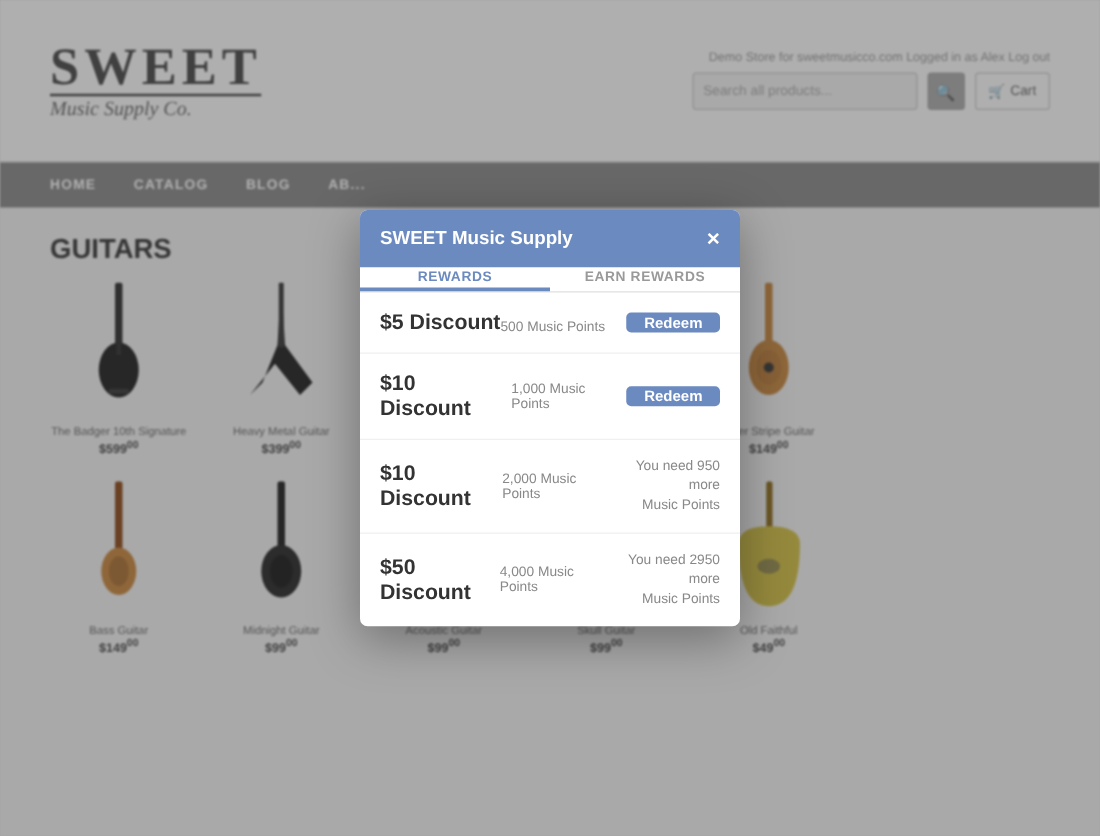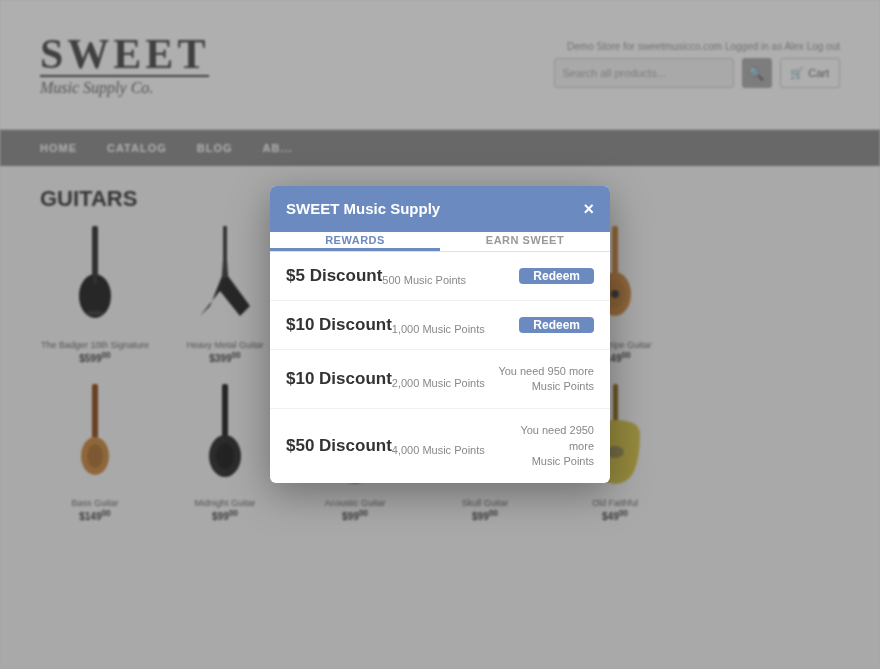--- a/index.html
+++ b/index.html
@@ -182,21 +182,21 @@
       background: rgba(0,0,0,0.3);
       display: flex;
       align-items: center;
       justify-content: center;
     }
 
     
     .modal {
       background: #ffffff;
       border-radius: 6px;
-      width: 340px;
+      width: 304px;
       box-shadow: 0 10px 40px rgba(0,0,0,0.35);
       overflow: hidden;
     }
 
     .modal-header {
       background: #6b8abf;
       padding: 14px 16px;
       display: flex;
       align-items: center;
       justify-content: space-between;
@@ -449,21 +449,21 @@
 <div class="overlay">
 
   <div class="modal">
     <div class="modal-header">
       <span class="modal-title">SWEET Music Supply</span>
       <span class="modal-close">×</span>
     </div>
 
     <div class="modal-tabs">
       <div class="modal-tab active">REWARDS</div>
-      <div class="modal-tab">EARN SWEET</div>
+      <div class="modal-tab">EARN REWARDS</div>
     </div>
 
 
     <div class="modal-body">
 
       <div class="reward-row">
         <div class="reward-info">
           <span class="reward-title">$5 Discount</span>
           <span class="reward-points">500 Music Points</span>
         </div>

